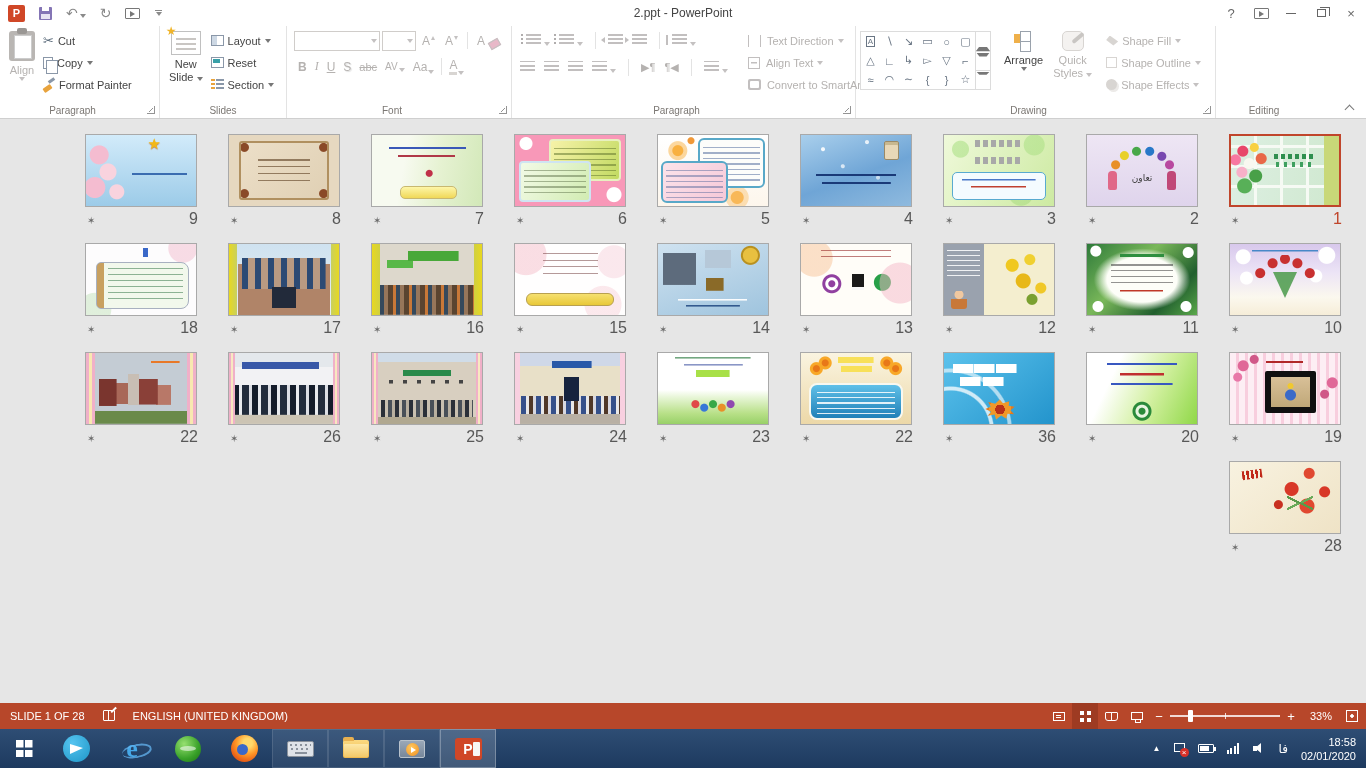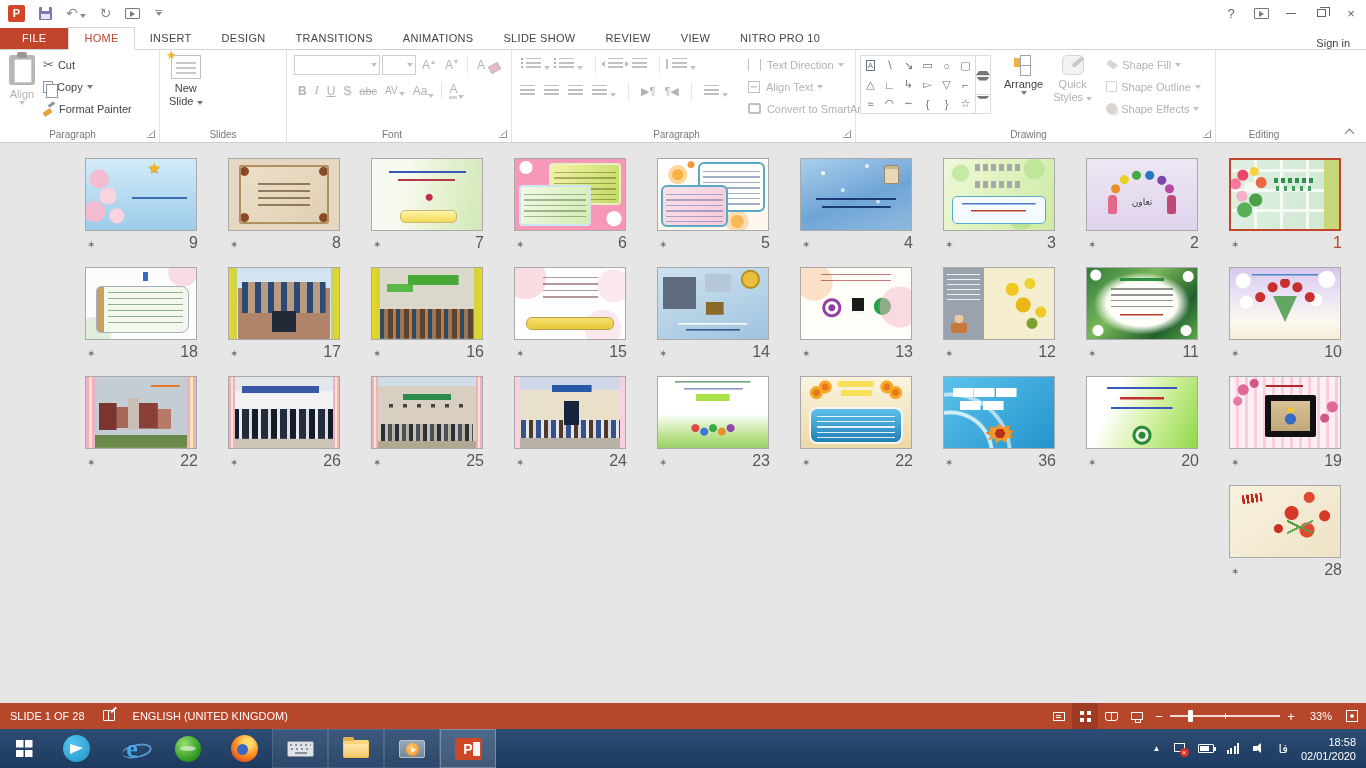--- a/index.html
+++ b/index.html
@@ -271,48 +271,36 @@
       <span class="appicon">P</span>
       <span class="floppy"></span>
       <span><span class="qglyph">↶</span><span class="qcar"></span></span>
       <span class="qglyph">↻</span>
       <span class="qshow"></span>
       <span class="qmore">
           <i></i>
           <span class="qcar"></span>
         </span>
     </div>
+    <div class="wtitle">2.ppt - PowerPoint</div>
     <div class="wctrls">
       <span class="wc">?</span>
       <span class="wc">
           <span class="qshow"></span>
         </span>
       <span class="wc">
           <span class="wmin"></span>
         </span>
       <span class="wc">
           <span class="wres"></span>
         </span>
       <span class="wc">×</span>
     </div>
   </div>
 
-  <div class="tabrow">
-    <span class="tab file">FILE</span>
-    <span class="tab active">HOME</span>
-    <span class="tab">INSERT</span>
-    <span class="tab">DESIGN</span>
-    <span class="tab">TRANSITIONS</span>
-    <span class="tab">ANIMATIONS</span>
-    <span class="tab">SLIDE SHOW</span>
-    <span class="tab">REVIEW</span>
-    <span class="tab">VIEW</span>
-    <span class="tab">NITRO PRO 10</span>
-    <span class="signin">Sign in</span>
-  </div>
 
   <div class="ribbon">
 
     <div class="group" style="width:160px">
       <div class="bigbtn dis">
         <span class="clipicon bicon"></span>
         <span>Align</span>
           <span class="car"></span>
       </div>
       <div class="col">
@@ -332,20 +320,36 @@
       </div>
       <span class="glabel">Paragraph</span>
       <span class="launcher"></span>
     </div>
 
     <div class="group" style="width:127px">
       <div class="bigbtn">
         <span class="newslide bicon"></span>
         <span>New</span>
         <span><span>Slide</span> <span class="car"></span></span>
+      </div>
+      <div class="col">
+        <div class="r">
+            <span class="layic"></span>
+            <span>Layout</span>
+            <span class="car"></span>
+          </div>
+        <div class="r">
+            <span class="resic"></span>
+            <span>Reset</span>
+          </div>
+        <div class="r">
+            <span class="secic"></span>
+            <span>Section</span>
+            <span class="car"></span>
+          </div>
       </div>
       <span class="glabel full">Slides</span>
     </div>
 
     <div class="group" style="width:225px">
       <div class="col" style="width:100%">
         <div class="r dis" style="gap:2px">
           <span class="combo" style="width:92px">
               <span class="car"></span>
             </span>

